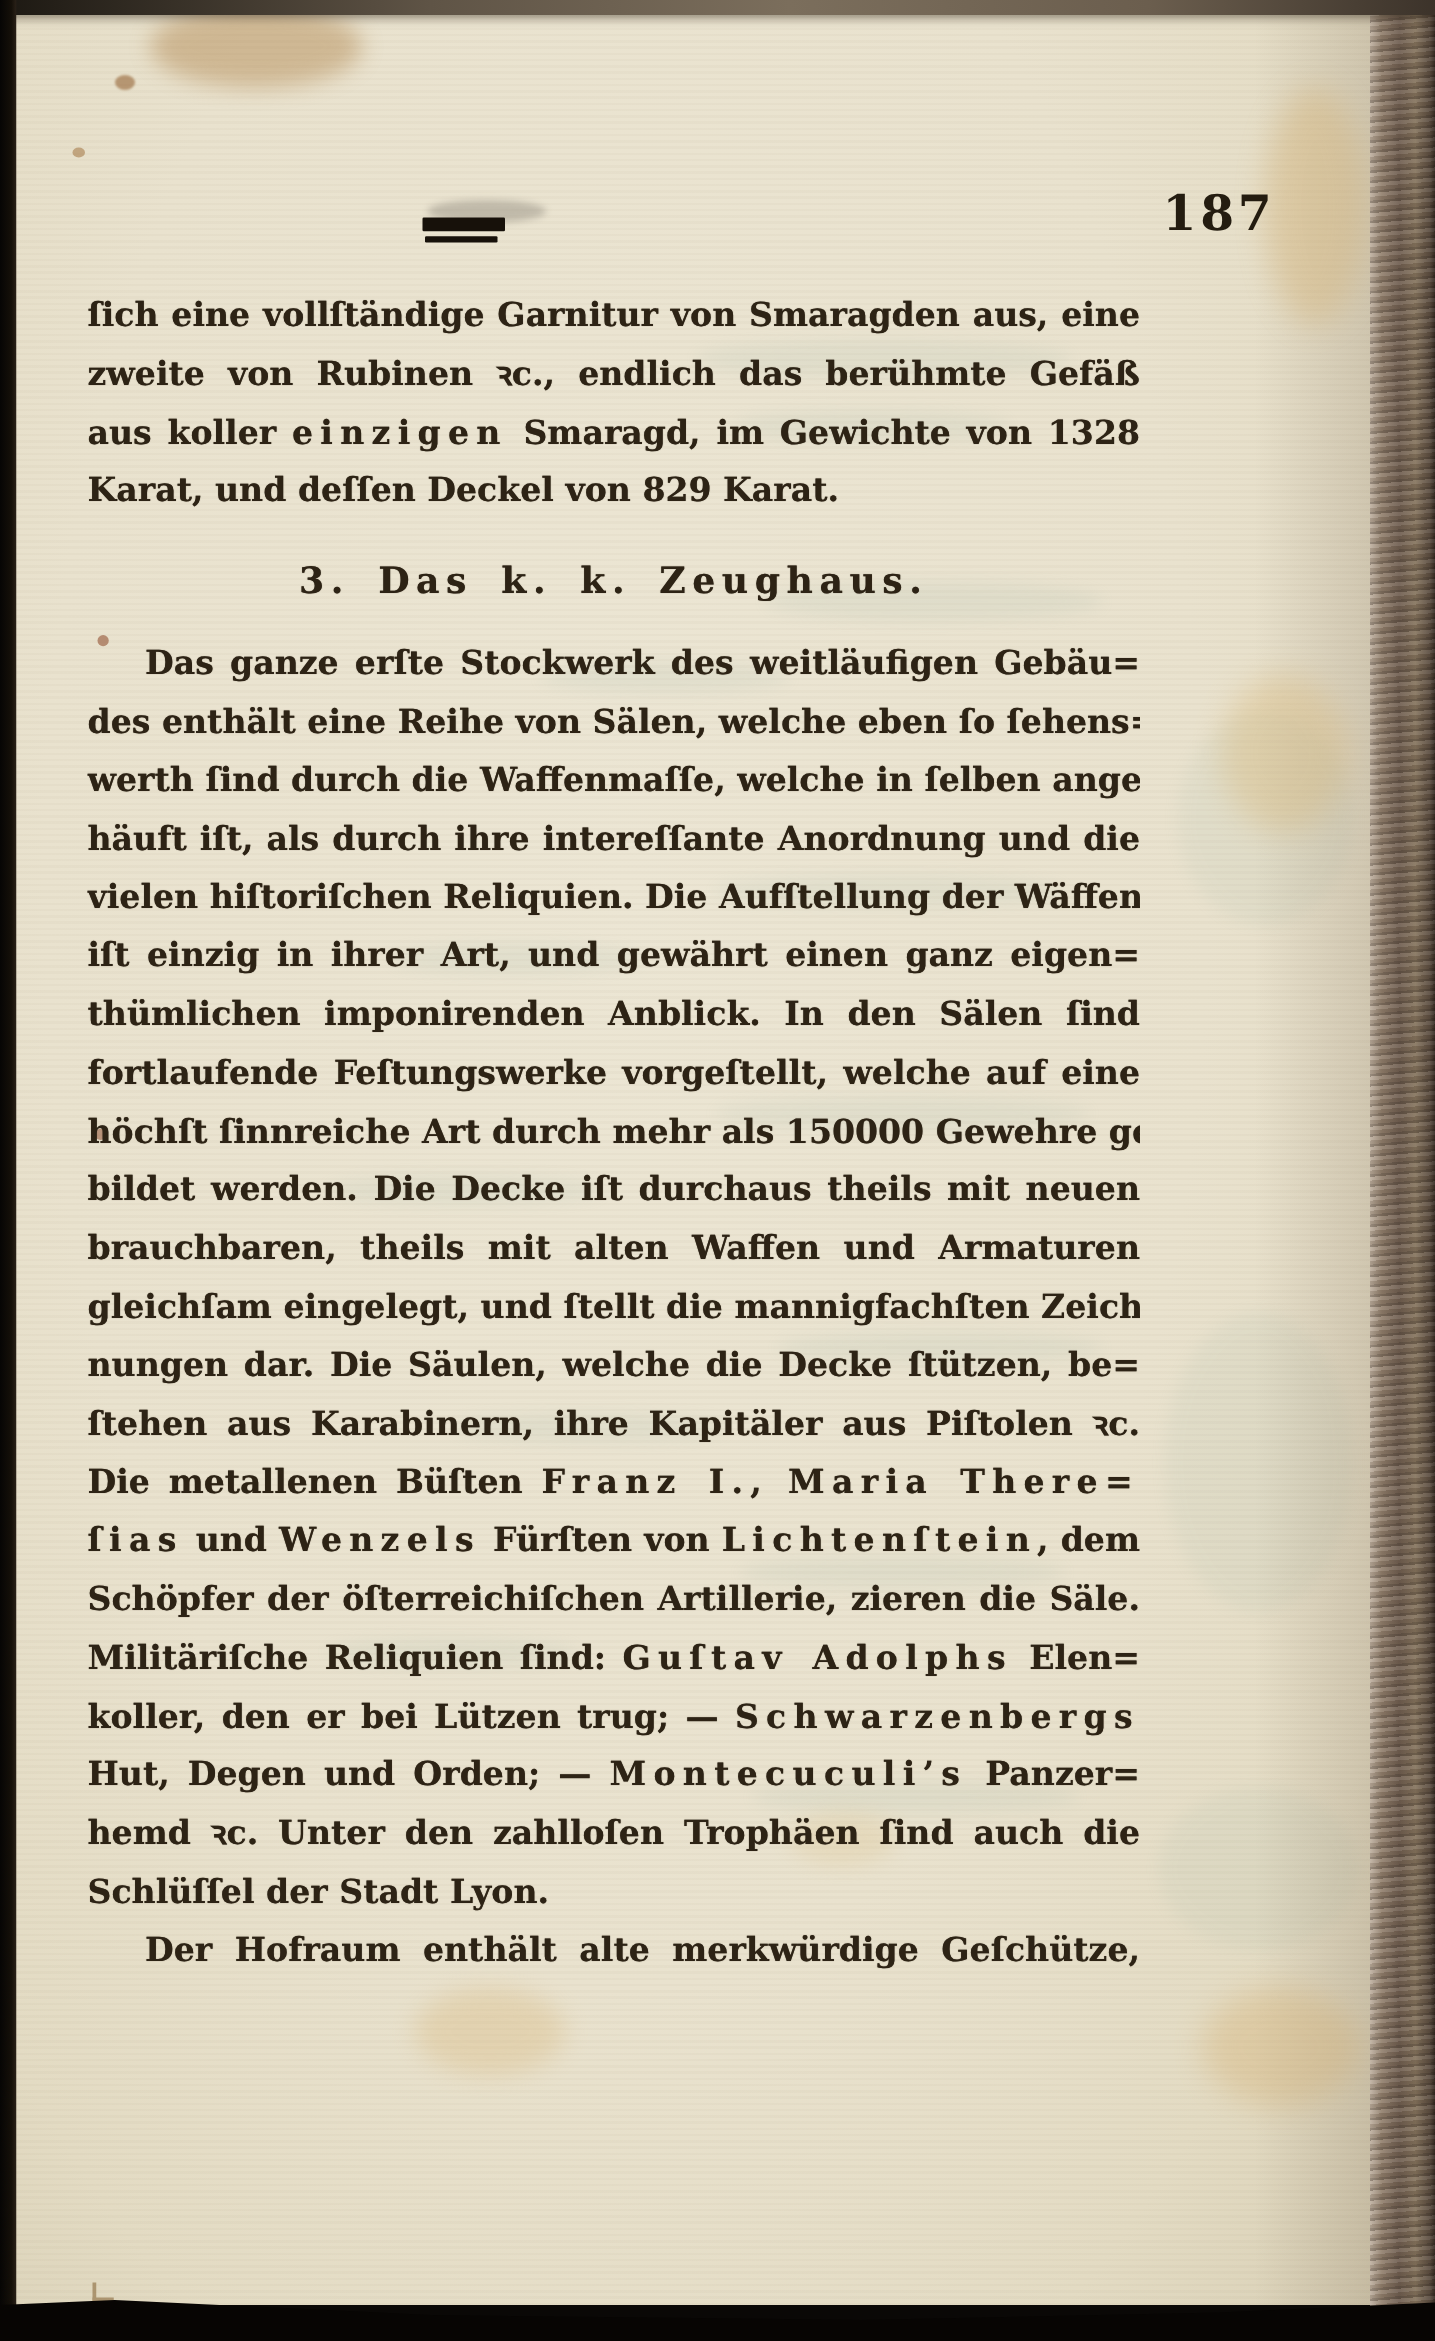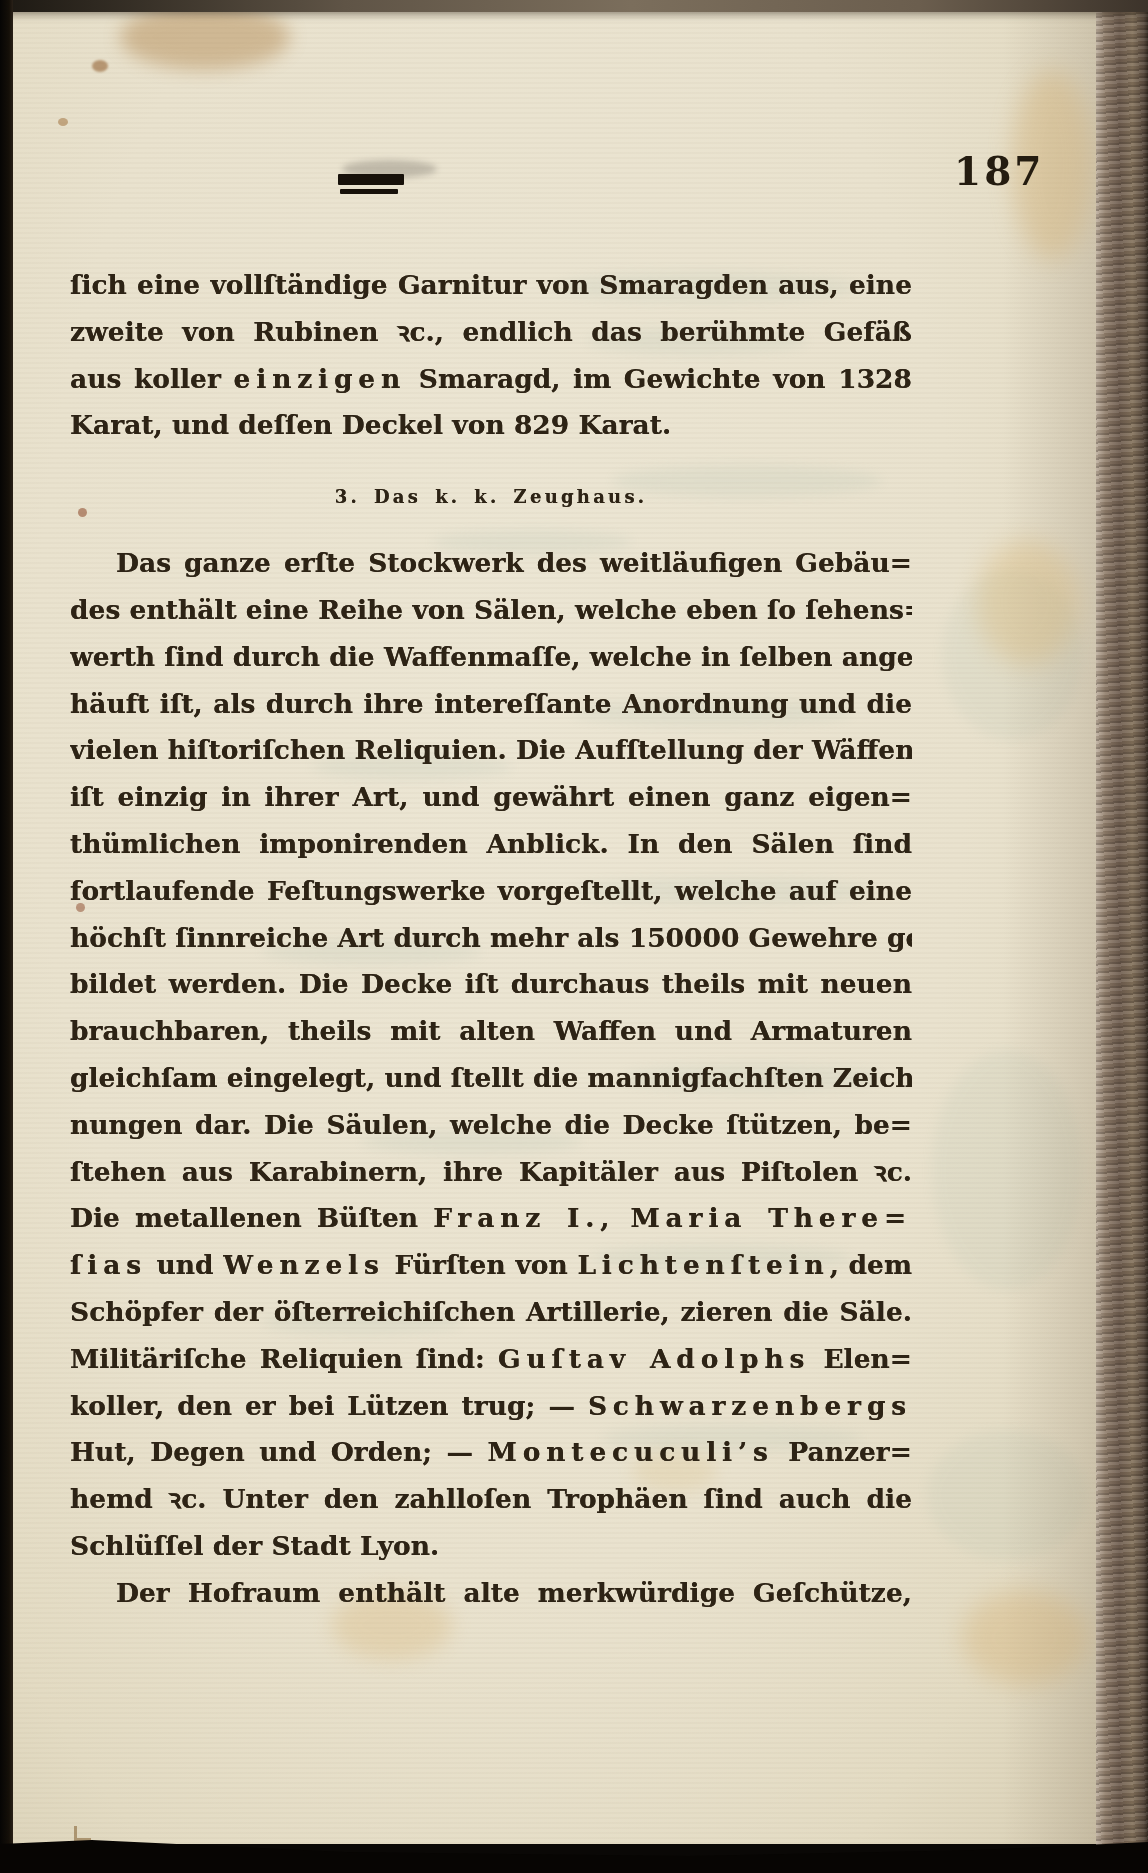--- a/index.html
+++ b/index.html
@@ -42,41 +42,40 @@
     background:repeating-linear-gradient(175deg, rgba(30,22,15,.25) 0 2px, rgba(255,255,255,.07) 2px 5px, rgba(60,45,30,.15) 5px 8px);
   }
   .edge-bottom{
     position:absolute;left:0;top:1838px;width:1148px;height:35px;z-index:9;
     background:#070503;
     clip-path:polygon(0 6px,8% 2px,30% 14px,60% 18px,85% 12px,100% 4px,100% 100%,0 100%);
   }
   
   .pagenum{
     position:absolute;left:918px;top:138px;z-index:5;
-    font-size:39px;font-weight:bold;letter-spacing:3px;color:#241c10;margin-left:24px;
+    font-size:39px;font-weight:bold;letter-spacing:3px;color:#241c10;
   }
   .ornament{position:absolute;left:326px;top:164px;z-index:5;}
   .ornament .bar1{width:66px;height:11px;background:#17110a;border-radius:1px;}
   .ornament .bar2{width:58px;height:5px;background:#17110a;margin:4px 0 0 2px;border-radius:1px;}
   .textblock{
     position:absolute;left:58px;top:220px;width:842px;z-index:5;
     color:#2d2315;font-weight:bold;font-size:26.5px;
     text-shadow:0 0 0.6px rgba(45,35,21,.8);
-    margin-top:32px;
   }
   .line{
     height:46.8px;line-height:46.8px;white-space:nowrap;overflow:hidden;
     text-align:justify;text-align-last:justify;text-justify:inter-word;
   }
   .line.short{text-align-last:left;}
   .line.indent{padding-left:46px;}
   .g{letter-spacing:.22em;}
   .heading{
     height:47px;line-height:47px;margin:24px 0 20px;text-align:center;
-    letter-spacing:.18em;word-spacing:.25em;font-size:18px;
+    letter-spacing:.18em;word-spacing:.25em;font-size:29px;
   }
   
   .stain,.ghost,.smudge{position:absolute;border-radius:50%;pointer-events:none;}
   .stain{z-index:3;}
   .ghost{z-index:1;background:#9db4a4;opacity:.13;filter:blur(6px);}
   .ghost.v{opacity:.10;}
   .smudge{z-index:4;background:#8e887c;opacity:.45;filter:blur(3px);}
   .s-rust1{left:108px;top:-6px;width:170px;height:66px;background:#a97a3e;opacity:.40;filter:blur(9px);}
   .s-rust2{left:80px;top:50px;width:16px;height:12px;background:#8e5a2a;opacity:.55;filter:blur(1px);}
   .s-dot1{left:46px;top:108px;width:10px;height:8px;background:#9c6a33;opacity:.5;}

